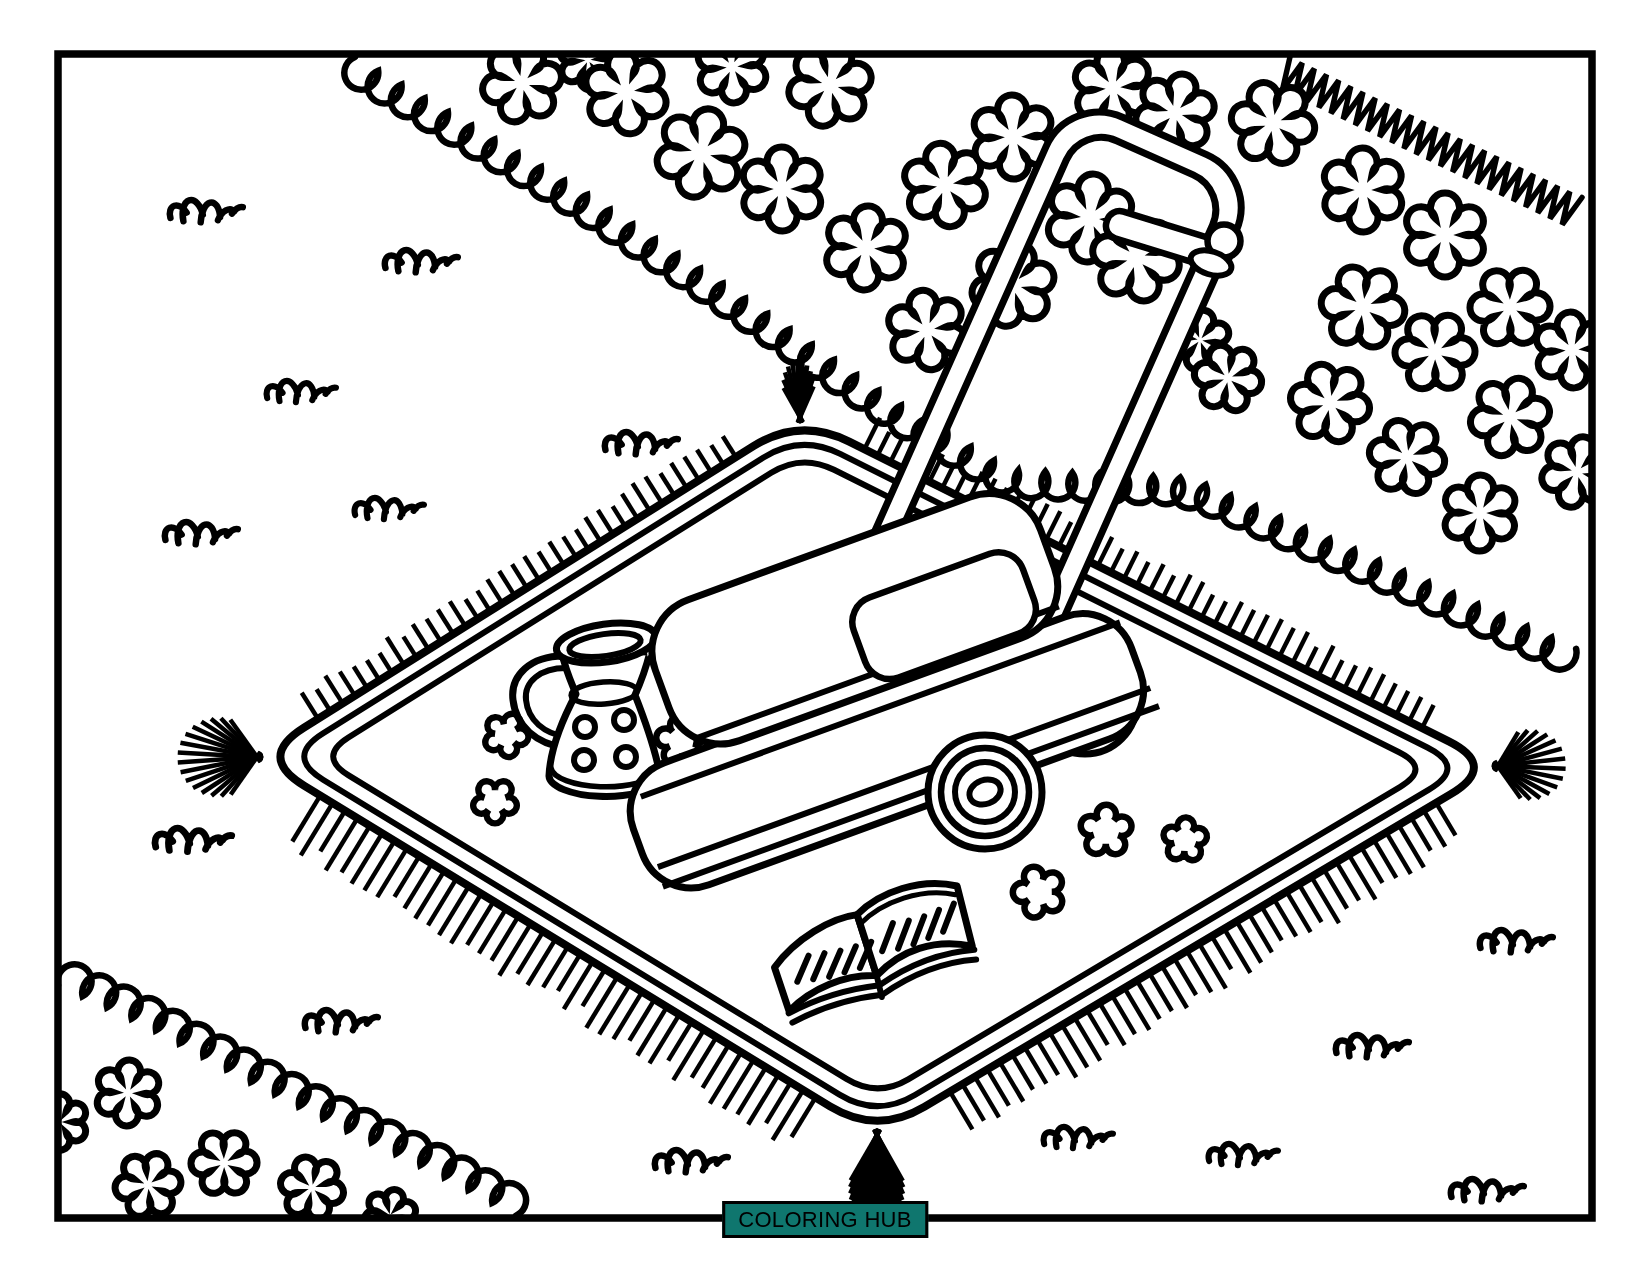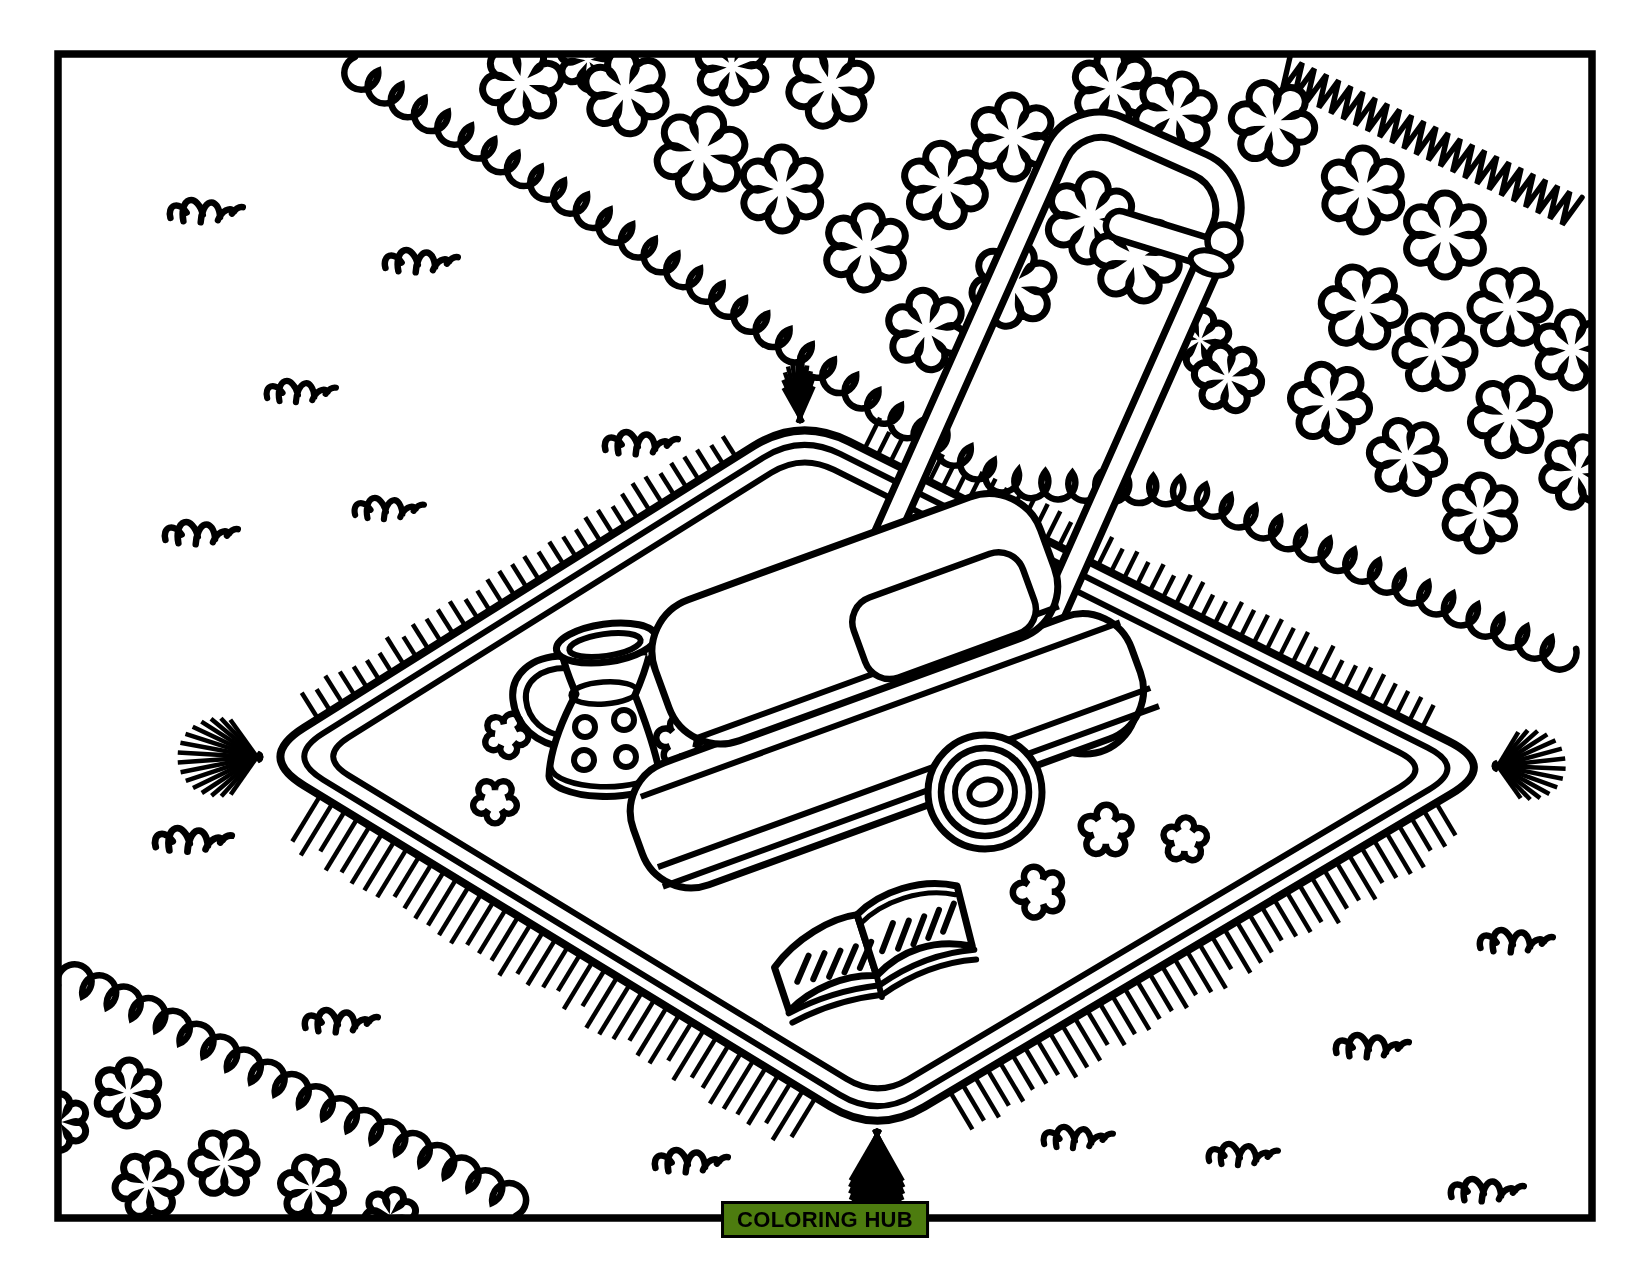--- a/index.html
+++ b/index.html
@@ -1,21 +1,21 @@
 <!DOCTYPE html>
 <html><head>
 <meta charset="utf-8">
 <style>
   html,body{margin:0;padding:0;background:#ffffff;}
   .page{position:relative;width:1650px;height:1275px;background:#fff;overflow:hidden;
         font-family:"Liberation Sans", sans-serif;}
   .page svg{position:absolute;left:0;top:0;}
   .brand-label{position:absolute;left:50%;transform:translateX(-50%);top:1201px;
-        background:#4d7c0f;border:3.5px solid #000;padding:3px 13px;
-        font-weight:bold;font-size:22px;letter-spacing:.3px;color:#000;
+        background:#0f766e;border:3.5px solid #000;padding:3px 13px;
+        font-weight:normal;font-size:22px;letter-spacing:.3px;color:#000;
         font-family:"Liberation Sans", sans-serif; z-index:5; line-height:1.15;}
 </style>
 </head>
 <body>
 
 <div class="page">
   <div id="canvas-holder">
       <svg width="1650" height="1275" viewBox="0 0 1650 1275">
         <rect x="0" y="0" width="1650" height="1275" fill="#fff"></rect>
         <defs>

